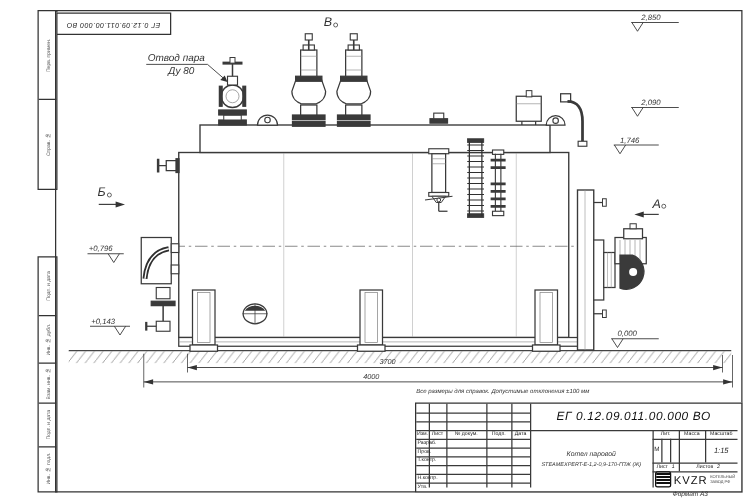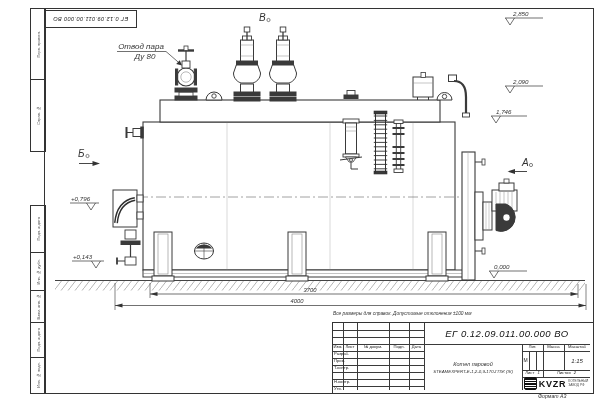--- a/index.html
+++ b/index.html
@@ -375,21 +375,21 @@
     <span>Лист</span>
       <span class="it">1</span>
   </div>
   <div class="tb-txt" style="left:210px;top:47px;width:47px;height:7px;justify-content:center;gap:3px">
     <span>Листов</span>
       <span class="it">2</span>
   </div>
 
   <div class="abs" style="left:189px;top:54px;width:68px;height:13px;display:flex;align-items:center;justify-content:center">
     <div class="logoicon"></div>
-    <div style="font-weight:bold;font-size:9px;letter-spacing:.8px;color:#111">KVZR</div>
+    <div style="font-weight:normal;font-size:9px;letter-spacing:.8px;color:#111">KVZR</div>
     <div style="margin-left:2px;line-height:1.1">
       <div style="font-size:3.2px;color:#444">КОТЕЛЬНЫЙ</div>
       <div style="font-size:3.2px;color:#444">ЗАВОД РФ</div>
     </div>
   </div>
 </div>
 
 <div class="abs" id="format">Формат А3</div>
 
 </body></html>

